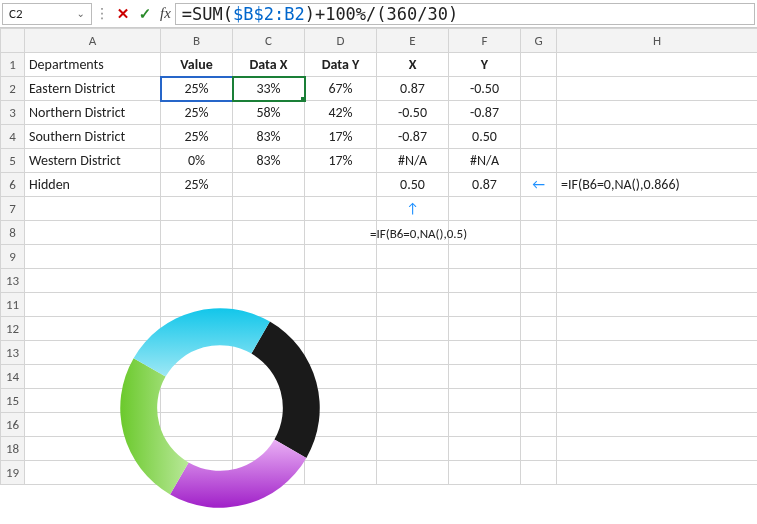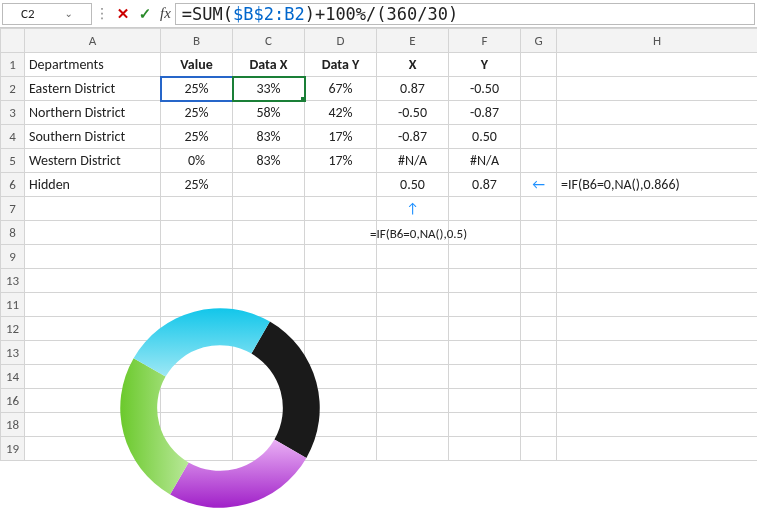--- a/index.html
+++ b/index.html
@@ -20,21 +20,21 @@
     border-bottom: 1px solid #ccc;
     background: #fff;
     padding: 0 2px;
   }
   .name-box {
     width: 90px;
     height: 22px;
     border: 1px solid #bbb;
     display: flex;
     align-items: center;
-    padding: 0 18px;
+    padding: 0 6px;
     font-size: 13px;
     background: #fff;
     justify-content: space-between;
   }
   .name-box .chev { font-size: 10px; color: #666; }
   .fx-sep {
     width: 20px;
     text-align: center;
     color: #888;
     cursor: default;
@@ -334,20 +334,31 @@
           <td></td>
           <td></td>
           <td></td>
           <td></td>
           <td></td>
           <td></td>
           <td></td>
           <td></td>
         </tr>
   <tr>
+          <th class="rowhdr">15</th>
+          <td></td>
+          <td></td>
+          <td></td>
+          <td></td>
+          <td></td>
+          <td></td>
+          <td></td>
+          <td></td>
+        </tr>
+  <tr>
           <th class="rowhdr">16</th>
           <td></td>
           <td></td>
           <td></td>
           <td></td>
           <td></td>
           <td></td>
           <td></td>
           <td></td>
         </tr>

